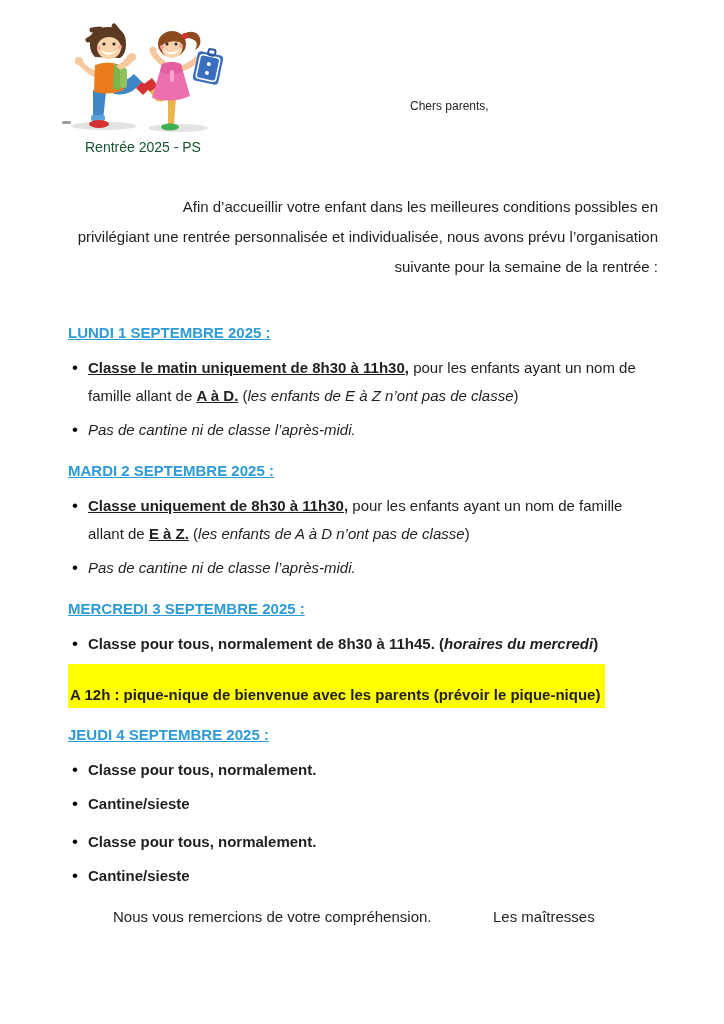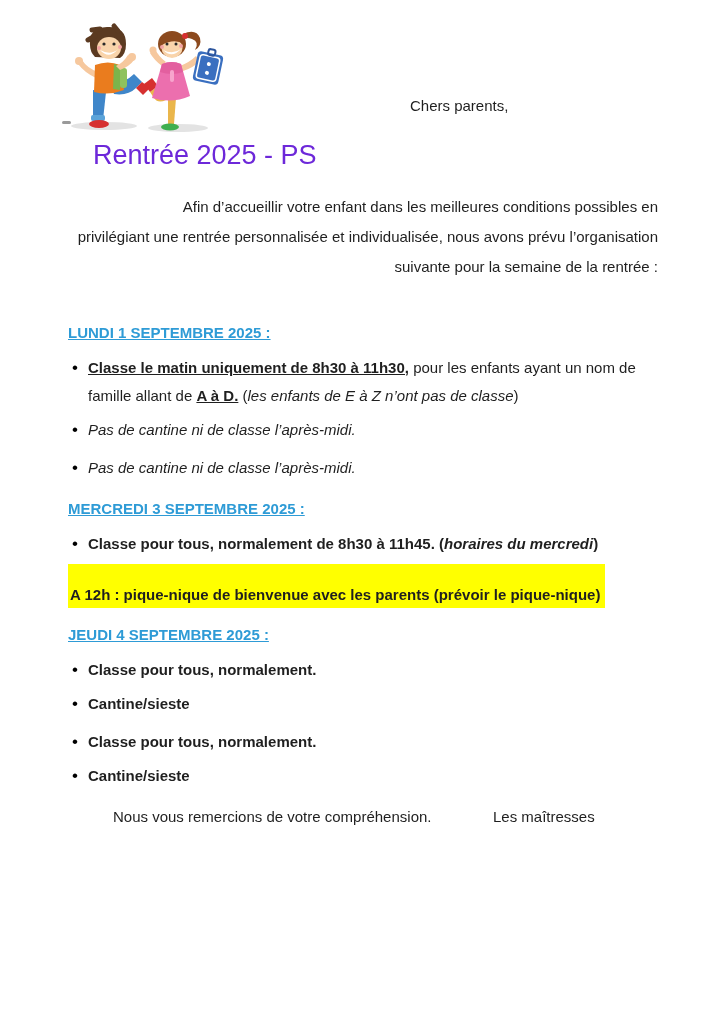--- a/index.html
+++ b/index.html
@@ -23,26 +23,26 @@
     background:var(--page-bg);
     overflow:hidden;
   }
   
   .clipart-box{
     position:absolute;left:62px;top:20px;
     width:166px;height:114px;
   }
   .salutation{
     position:absolute;left:410px;top:96px;
-    font-size:15px;line-height:20px;
+    font-size:12px;line-height:20px;
   }
   .page-title{
     position:absolute;left:85px;top:134px;
-    font-size:27px;line-height:26px;
-    font-weight:400;color:#6d28d9;margin:8px;
+    font-size:14px;line-height:26px;
+    font-weight:400;color:#14532d;margin:0;
   }
   
   .content{
     position:absolute;left:68px;top:192px;
     width:590px;
     font-size:15px;
   }
   .intro{
     margin:0;
     line-height:30px;
@@ -182,21 +182,23 @@
 
     <div class="section">
       <h2>LUNDI 1 SEPTEMBRE 2025 :</h2>
       <ul>
         <li><span><span class="seg-b seg-u">Classe le matin uniquement de 8h30 à 11h30,</span><span> pour les enfants ayant un nom de famille allant de </span><span class="seg-b seg-u">A à D.</span><span> (</span><span class="seg-i">les enfants de E à Z n’ont pas de classe</span><span>)</span></span></li>
         <li><span><span class="seg-i">Pas de cantine ni de classe l’après-midi.</span></span></li>
       </ul>
     </div>
 
     <div class="section">
-      <ul>
+      <h2>MARDI 2 SEPTEMBRE 2025 :</h2>
+      <ul>
+        <li><span><span class="seg-b seg-u">Classe uniquement de 8h30 à 11h30,</span><span> pour les enfants ayant un nom de famille allant de </span><span class="seg-b seg-u">E à Z.</span><span> (</span><span class="seg-i">les enfants de A à D n’ont pas de classe</span><span>)</span></span></li>
         <li><span><span class="seg-i">Pas de cantine ni de classe l’après-midi.</span></span></li>
       </ul>
     </div>
 
     <div class="section">
       <h2>MERCREDI 3 SEPTEMBRE 2025 :</h2>
       <ul>
         <li><span><span class="seg-b">Classe pour tous, normalement de 8h30 à 11h45. (</span><span class="seg-b seg-i">horaires du mercredi</span><span class="seg-b">)</span></span></li>
       </ul>
       <p class="highlight-line"><span class="hl"><span class="seg-b">A 12h : pique-nique de bienvenue avec les parents (prévoir le pique-nique)</span></span></p>

